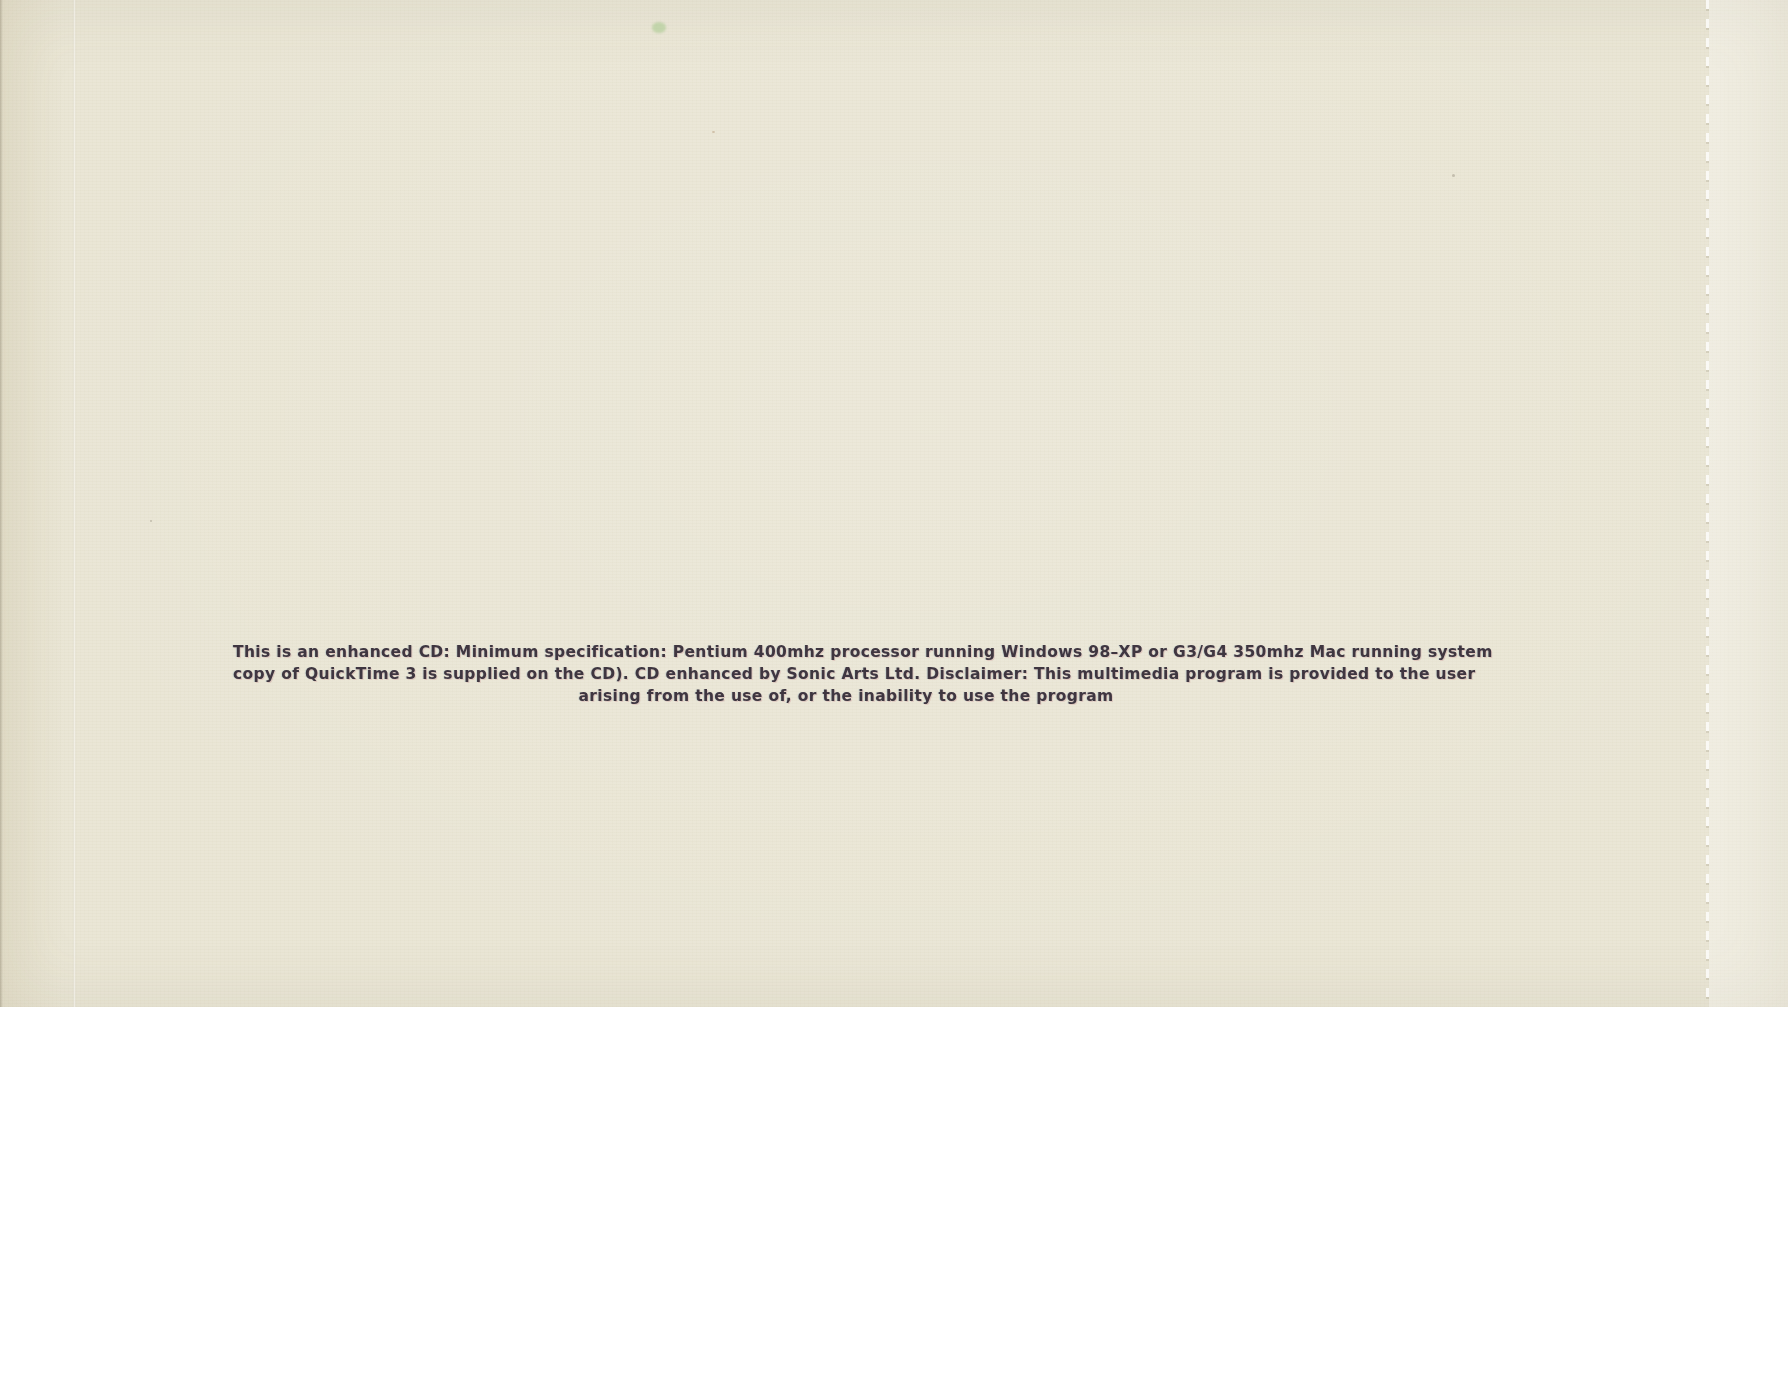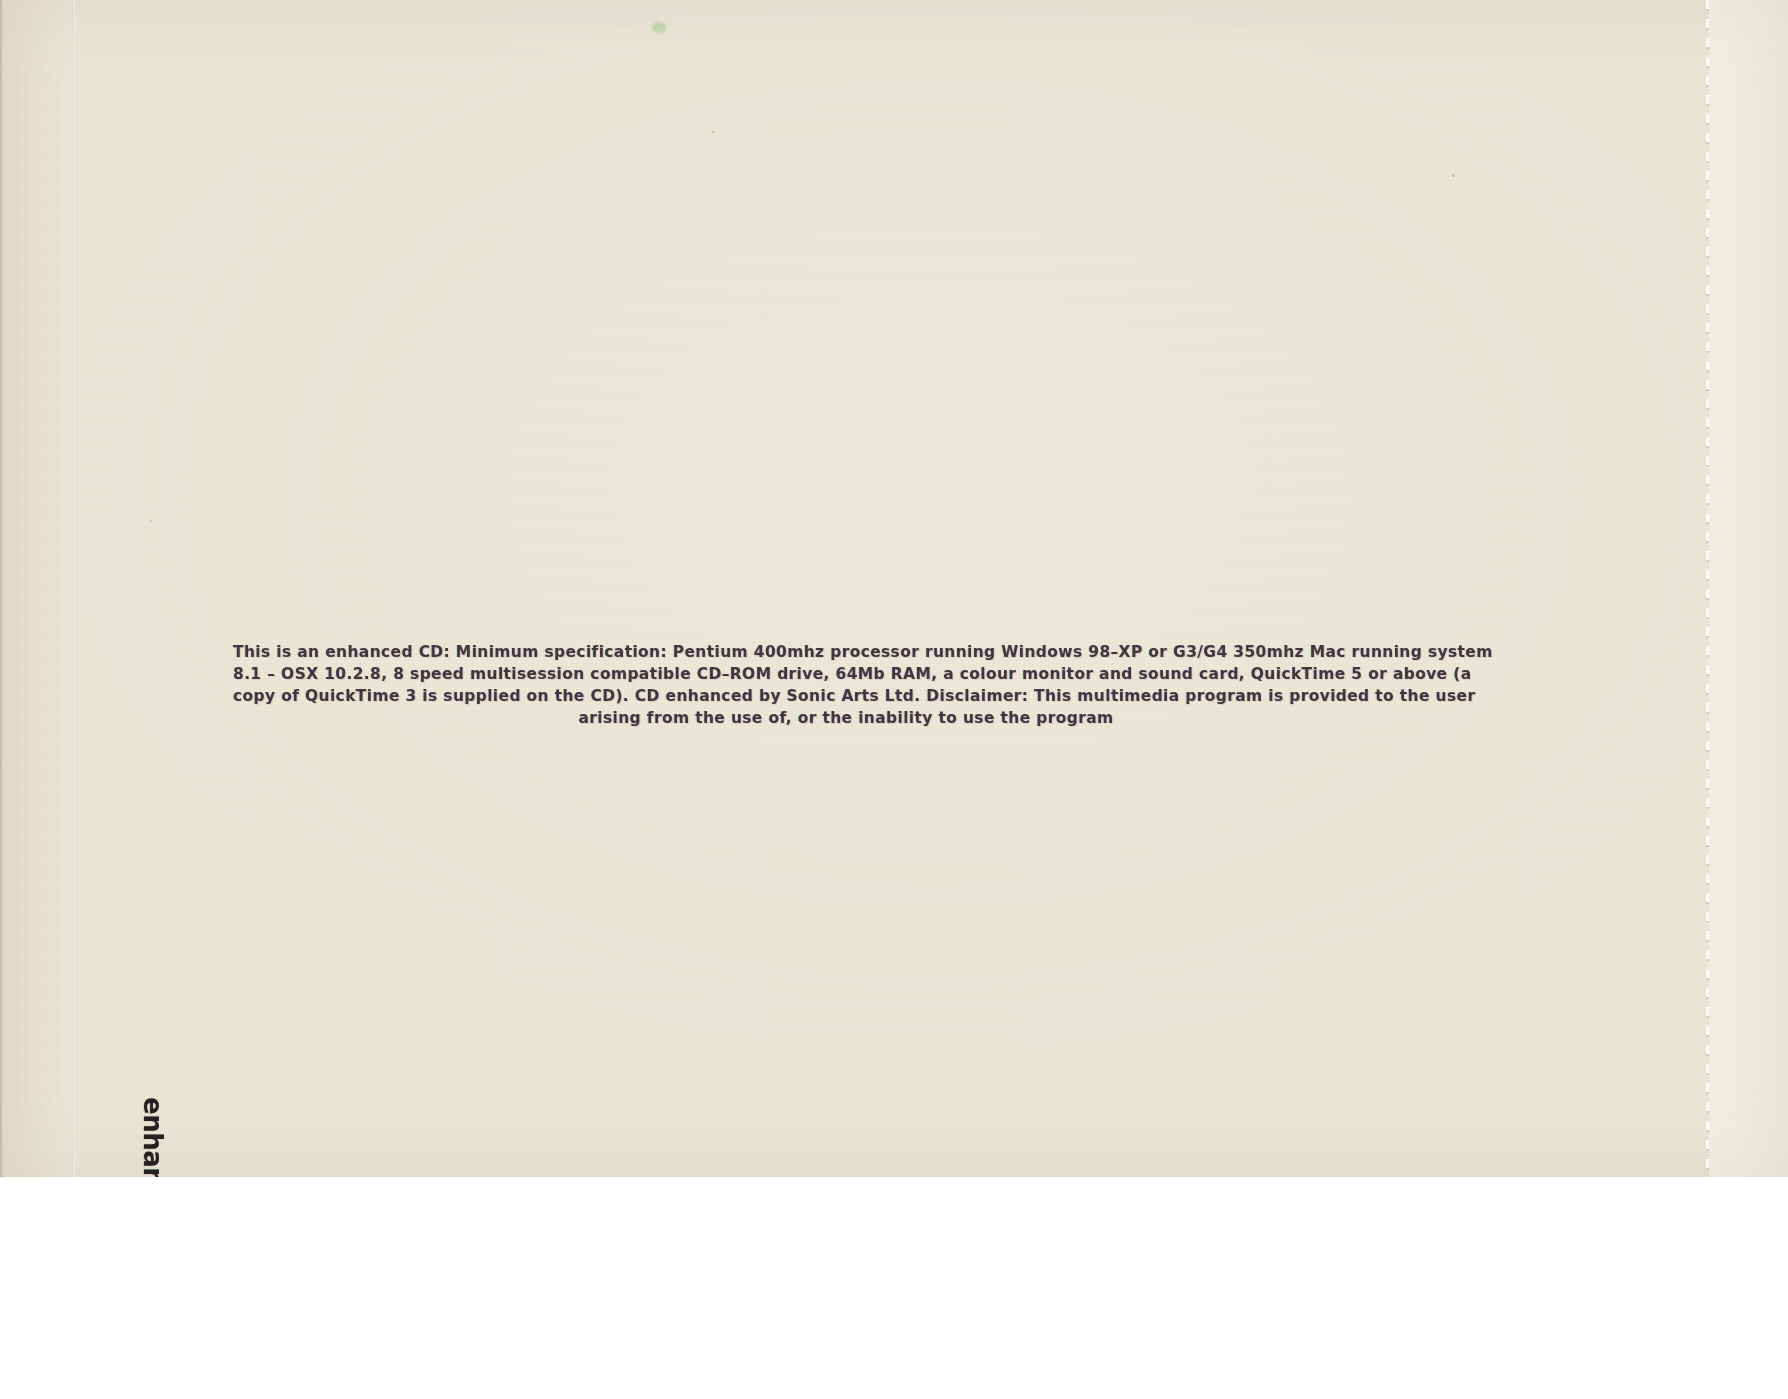--- a/index.html
+++ b/index.html
@@ -8,21 +8,21 @@
     --ink: #3f3640;
     --logo-ink: #262023;
   }
   * { margin: 0; padding: 0; box-sizing: border-box; }
   html, body { width: 1788px; height: 1399px; }
   body { font-family: "DejaVu Sans", sans-serif; }
 
   .page {
     position: relative;
     width: 1788px;
-    height: 1177px;
+    height: 1007px;
     overflow: hidden;
     background-color: var(--paper, #eae6d4);
     background-image:
       repeating-linear-gradient(0deg, rgba(120,110,85,0.022) 0 1px, rgba(255,255,255,0.02) 1px 3px),
       repeating-linear-gradient(90deg, rgba(120,110,85,0.016) 0 1px, rgba(255,255,255,0.018) 1px 4px),
       radial-gradient(ellipse 1400px 900px at 52% 42%, rgba(255,255,255,0.10), rgba(0,0,0,0) 70%);
     box-shadow: inset 0 0 70px rgba(120,110,85,0.10);
   }
   
   .page::before {
@@ -132,21 +132,20 @@
 
 <div class="page">
 
   <div class="fold-line"></div>
 
   <div class="perforation"></div>
   <div class="right-strip"></div>
 
   <div class="disclaimer">
     <div class="line">This is an enhanced CD: Minimum specification: Pentium 400mhz processor running Windows 98–XP or G3/G4 350mhz Mac running system</div>
-    <div class="line">8.1 – OSX 10.2.8, 8 speed multisession compatible CD–ROM drive, 64Mb RAM, a colour monitor and sound card, QuickTime 5 or above (a</div>
     <div class="line">copy of QuickTime 3 is supplied on the CD). CD enhanced by Sonic Arts Ltd. Disclaimer: This multimedia program is provided to the user</div>
     <div class="line">arising from the use of, or the inability to use the program</div>
   </div>
 
   <div class="ecd-logo">
     <span class="ecd-word">enhanced</span>
     <span class="ecd-oval">
       <span class="ecd-cd">CD</span>
     </span>
   </div>

